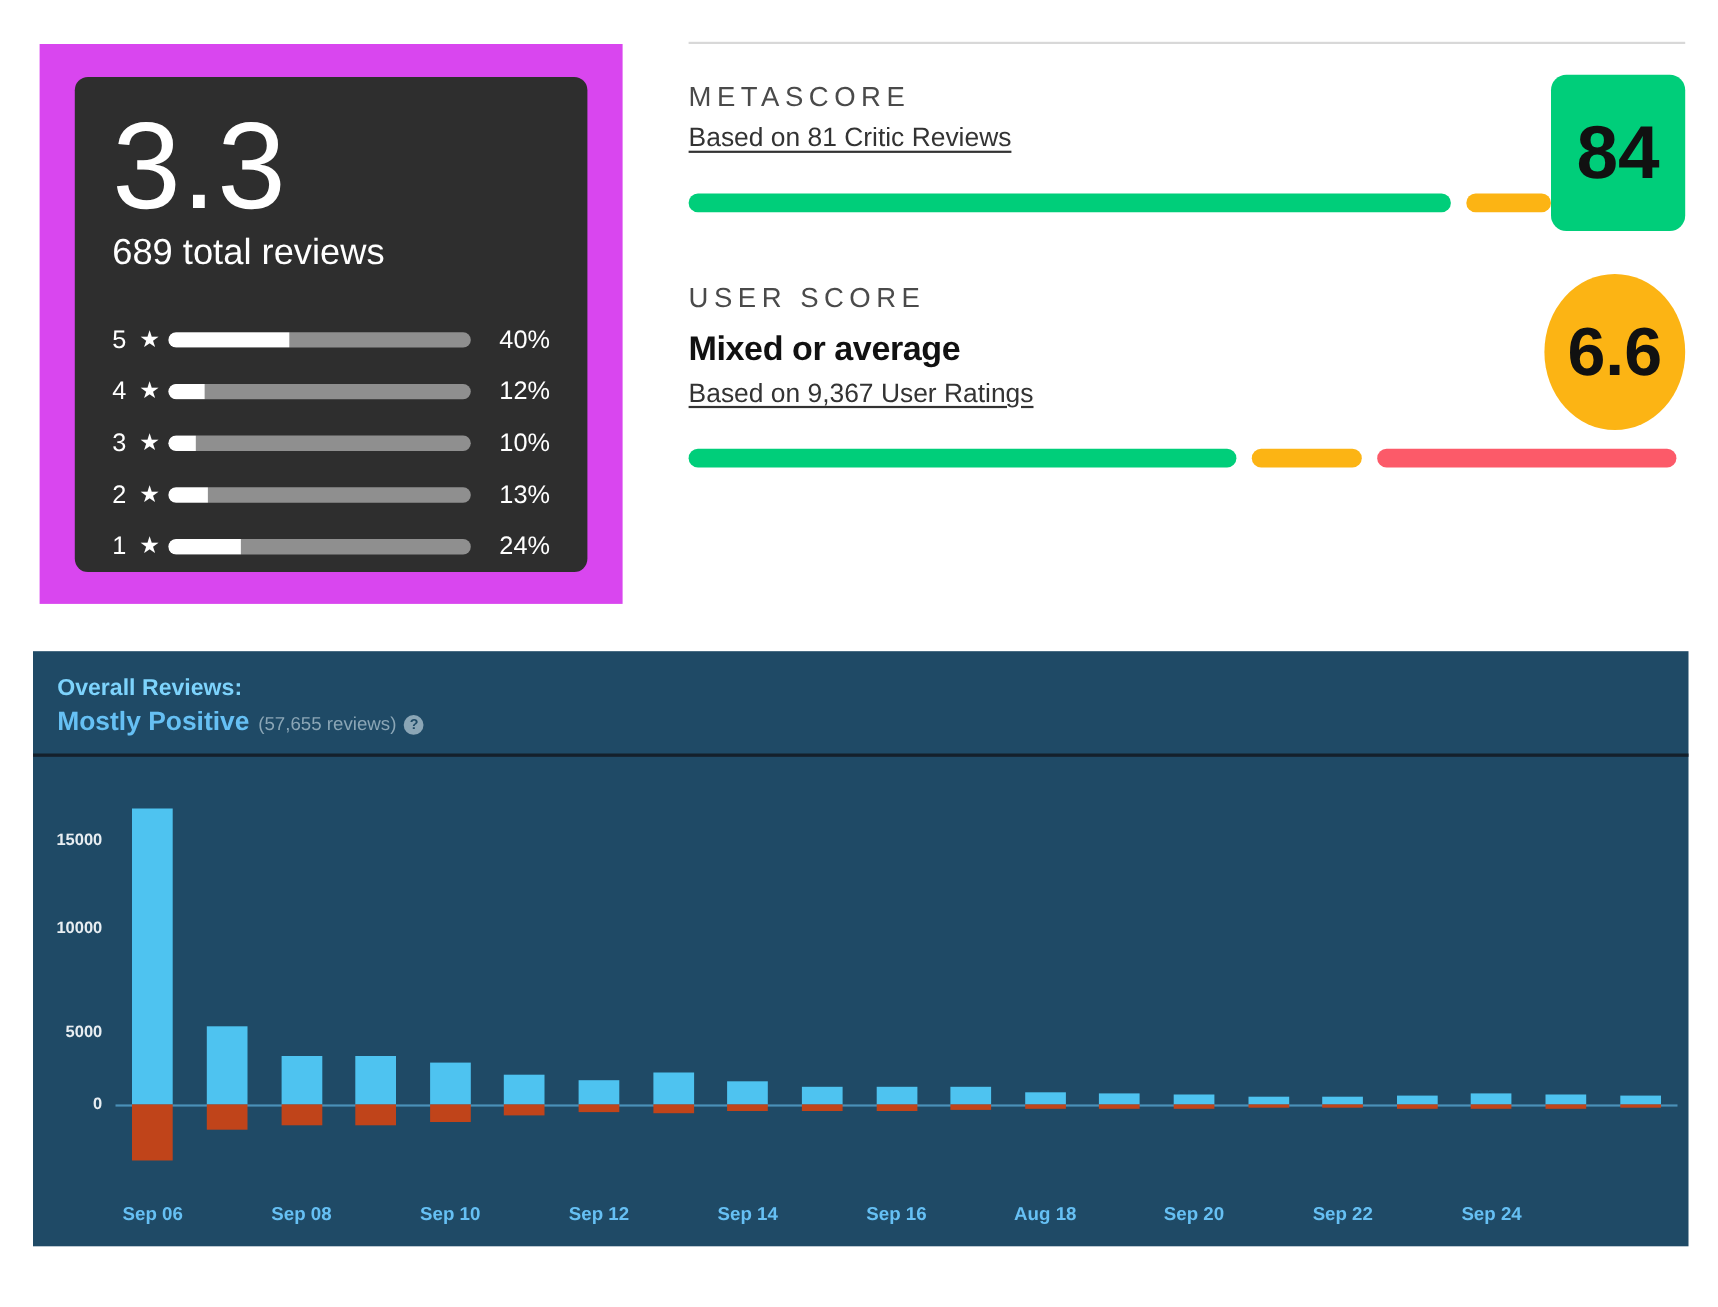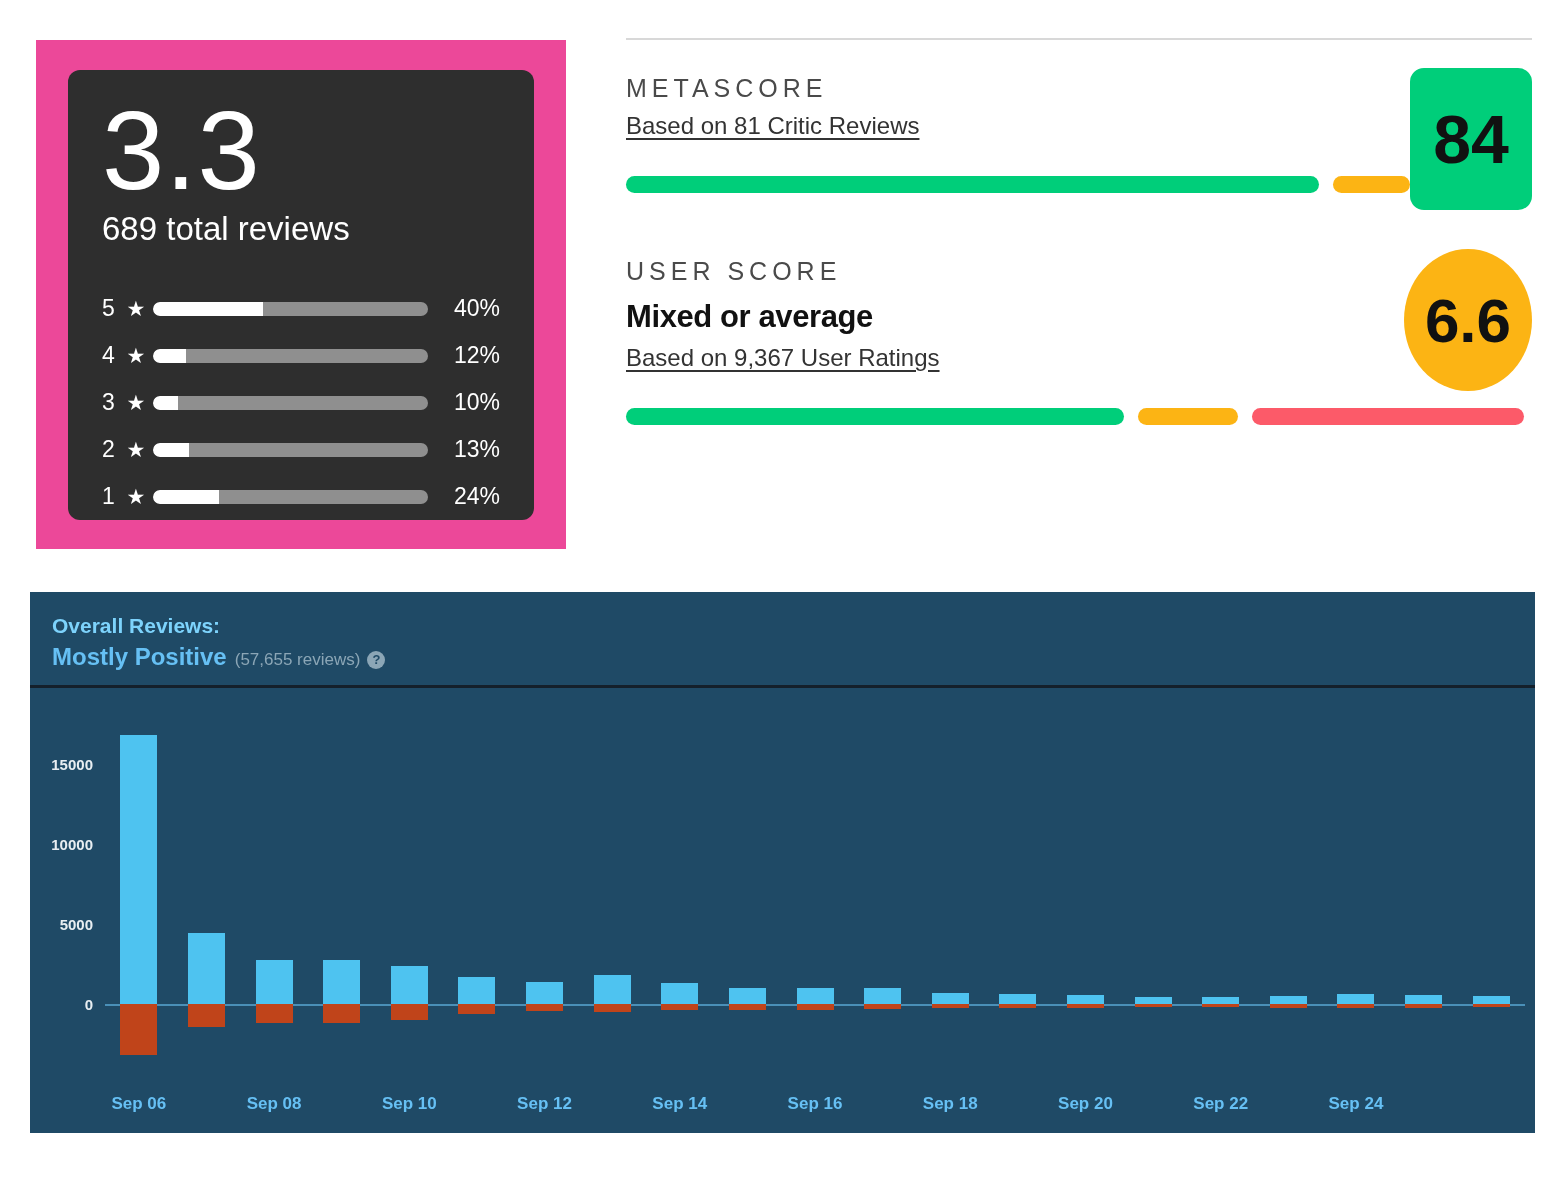--- a/index.html
+++ b/index.html
@@ -8,21 +8,21 @@
     background: #ffffff;
     font-family: "Liberation Sans", sans-serif;
     overflow: hidden;
   }
   #root { position: relative; width: 1562px; height: 1188px; }
 
   
   #star-card {
     position: absolute; left: 36px; top: 40px;
     width: 530px; height: 509px;
-    background: #ec4899;
+    background: #d946ef;
     display: flex; align-items: center; justify-content: center;
   }
   #star-card-inner {
     width: 466px; height: 450px;
     background: #2e2e2e;
     border-radius: 12px;
     padding: 28px 34px 20px 34px;
   }
   #big-score {
     color: #ffffff;
@@ -281,21 +281,21 @@
         <span id="steam-count">(57,655 reviews)</span>
         <span id="steam-help-icon">?</span>
       </div>
     </div>
     <div id="steam-rule"></div>
 
     <div id="steam-chart">
       <div id="chart-plot">
         <div id="zero-line" style="top: 288px;"></div>
       <div class="ytick" style="top: 288px;">0</div>
-          <div class="ytick" style="top: 208px; margin-left: 32px;">5000</div>
+          <div class="ytick" style="top: 222px; margin-left: 32px;">5000</div>
           <div class="ytick" style="top: 128px;">10000</div>
           <div class="ytick" style="top: 48px;">15000</div>
           <div class="bar-col" title="Sep 06" style="left: 15.3095px; top: 0px; height: 352px;">
             <div class="bar-pos" style="background: rgb(78, 195, 240); bottom: 64px; height: 268.8px;"></div>
             <div class="bar-neg" style="background: rgb(192, 68, 26); top: 288px; height: 51.2px;"></div>
           </div>
           <div class="bar-col" title="Sep 07" style="left: 82.9286px; top: 0px; height: 352px;">
             <div class="bar-pos" style="background: rgb(78, 195, 240); bottom: 64px; height: 71.2px;"></div>
             <div class="bar-neg" style="background: rgb(192, 68, 26); top: 288px; height: 23.2px;"></div>
           </div>
@@ -374,21 +374,21 @@
           <div class="bar-col" title="Sep 26" style="left: 1367.69px; top: 0px; height: 352px;">
             <div class="bar-pos" style="background: rgb(78, 195, 240); bottom: 64px; height: 8px;"></div>
             <div class="bar-neg" style="background: rgb(192, 68, 26); top: 288px; height: 3.2px;"></div>
           </div>
           <div class="xtick" style="left: 33.8095px; top: 378px;">Sep 06</div>
           <div class="xtick" style="left: 169.048px; top: 378px;">Sep 08</div>
           <div class="xtick" style="left: 304.286px; top: 378px;">Sep 10</div>
           <div class="xtick" style="left: 439.524px; top: 378px;">Sep 12</div>
           <div class="xtick" style="left: 574.762px; top: 378px;">Sep 14</div>
           <div class="xtick" style="left: 710px; top: 378px;">Sep 16</div>
-          <div class="xtick" style="left: 845.238px; top: 378px;">Sep 18</div>
+          <div class="xtick" style="left: 845.238px; top: 378px;">Aug 18</div>
           <div class="xtick" style="left: 980.476px; top: 378px;">Sep 20</div>
           <div class="xtick" style="left: 1115.71px; top: 378px;">Sep 22</div>
           <div class="xtick" style="left: 1250.95px; top: 378px;">Sep 24</div>
         </div>
     </div>
   </div>
 
 </div>
 
 </body></html>

